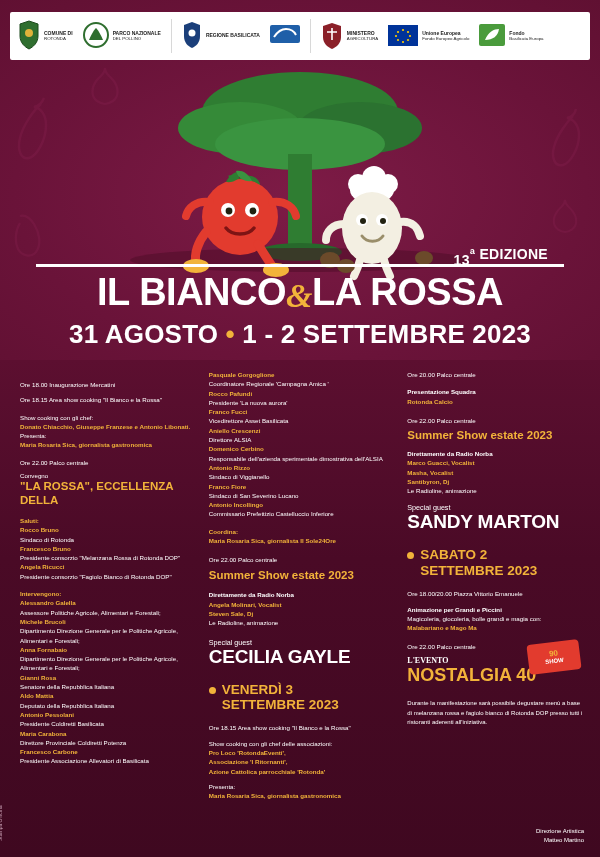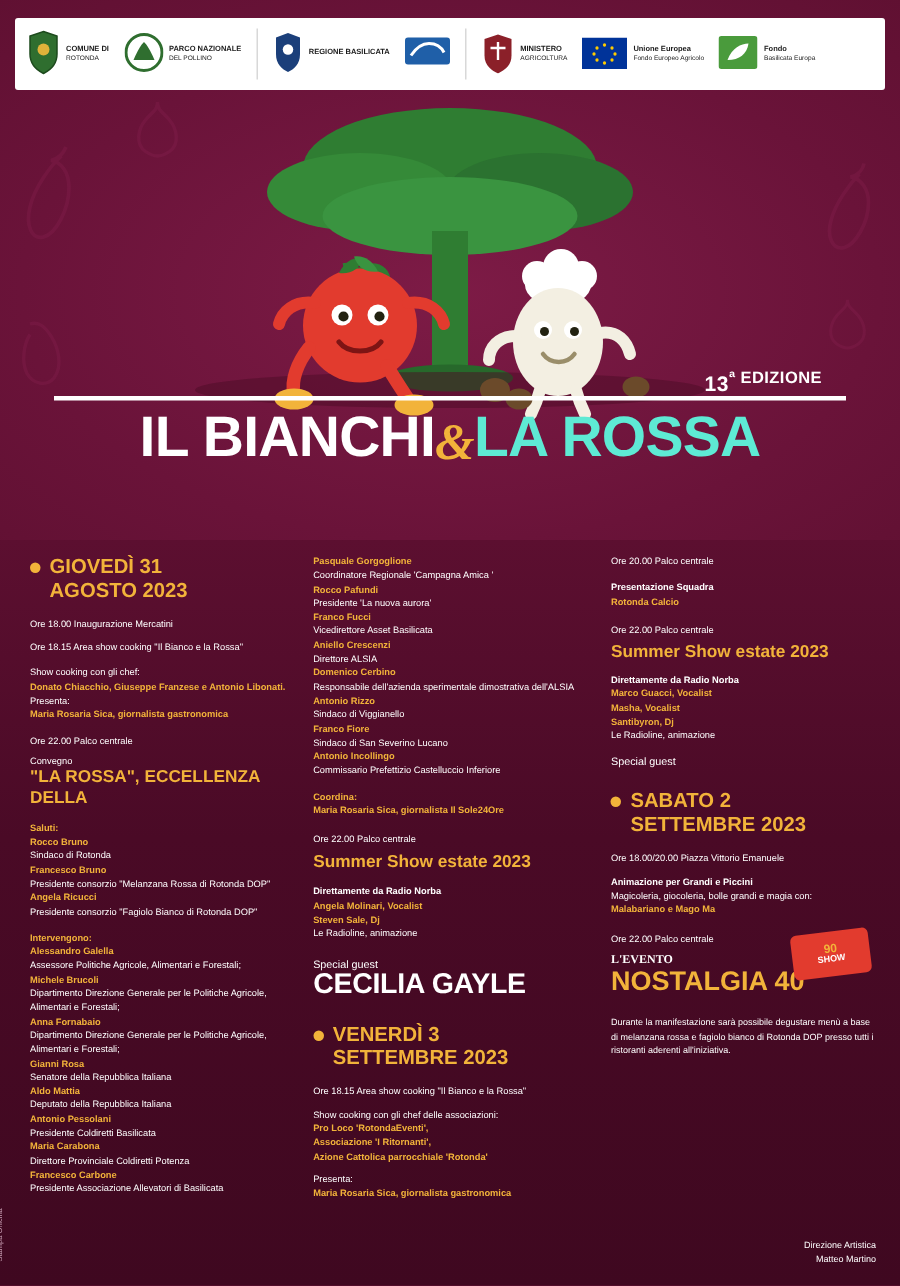--- a/index.html
+++ b/index.html
@@ -51,30 +51,30 @@
 
   
   .scene { position:absolute; top:62px; left:0; right:0; height:220px; z-index:3; }
 
   
   .headline-wrap { position:absolute; top:246px; left:0; right:0; z-index:5; text-align:center; }
   .edition {
     position:absolute; right:52px; top:0;
     color:#fff; font-weight:bold; font-size:14px; letter-spacing:.3px;
   }
-  .edition sup { font-size:11px; }
+  .edition sup { font-size:14px; }
   .rule { height:3px; background:#ffffff; margin:18px 36px 0 36px; }
   .title {
     margin-top:6px;
     font-size:38px; font-weight:bold; letter-spacing:-.5px;
     line-height:1;
     white-space:nowrap;
   }
   .title .w { color:#ffffff; }
-  .title .r { color:#5eead4; }
+  .title .r { color:#ffffff; }
   .title .amp {
     color:#f2b33a; font-family:"Liberation Serif", serif; font-style:italic;
     font-size:34px; position:relative; top:2px;
   }
   .subtitle {
     color:#ffffff; font-size:9.2px; font-weight:bold; letter-spacing:.1px;
     margin-top:3px;
   }
   .dates {
     margin-top:8px;
@@ -337,34 +337,32 @@
     </g>
   </svg>
 </div>
 
 <div class="headline-wrap">
   <div class="edition">
     <span>13</span><sup>ª EDIZIONE</sup>
   </div>
   <div class="rule"></div>
   <div class="title">
-    <span class="w">IL BIANCHI</span><span class="amp">&amp;</span><span class="r">LA ROSSA</span>
+    <span class="w">IL BIANCO</span><span class="amp">&amp;</span><span class="r">LA ROSSA</span>
+  </div>
+  <div class="dates">
+    <span class="wht">31 AGOSTO</span>
+    <span>•</span>
+    <span class="wht">1 - 2 SETTEMBRE 2023</span>
   </div>
 </div>
 
 <div class="cols">
 
   <div class="col c1">
-    <div class="daybox">
-      <div class="dot"></div>
-      <div>
-        <div class="dayname">GIOVEDÌ 31</div>
-        <div class="dayname">AGOSTO 2023</div>
-      </div>
-    </div>
     <div class="gap10"></div>
     <div class="line">Ore 18.00 Inaugurazione Mercatini</div>
     <div class="gap6"></div>
     <div class="line">Ore 18.15 Area show cooking "Il Bianco e la Rossa"</div>
     <div class="gap8"></div>
     <div class="line">Show cooking con gli chef:</div>
     <div class="line gold">Donato Chiacchio, Giuseppe Franzese e Antonio Libonati.</div>
     <div class="line">Presenta:</div>
     <div class="line gold">Maria Rosaria Sica, giornalista gastronomica</div>
     <div class="gap8"></div>
@@ -462,20 +460,21 @@
     <div class="gap4"></div>
     <div class="hl-gold">Summer Show estate 2023</div>
     <div class="gap6"></div>
     <div class="line b">Direttamente da Radio Norba</div>
     <div class="line gold">Marco Guacci, Vocalist</div>
     <div class="line gold">Masha, Vocalist</div>
     <div class="line gold">Santibyron, Dj</div>
     <div class="line">Le Radioline, animazione</div>
     <div class="gap8"></div>
     <div class="special">Special guest</div>
+    <div class="guest-big">SANDY MARTON</div>
     <div class="gap14"></div>
     <div class="daybox">
       <div class="dot"></div>
       <div>
         <div class="dayname">SABATO 2</div>
         <div class="dayname">SETTEMBRE 2023</div>
       </div>
     </div>
     <div class="gap10"></div>
     <div class="line">Ore 18.00/20.00 Piazza Vittorio Emanuele</div>

